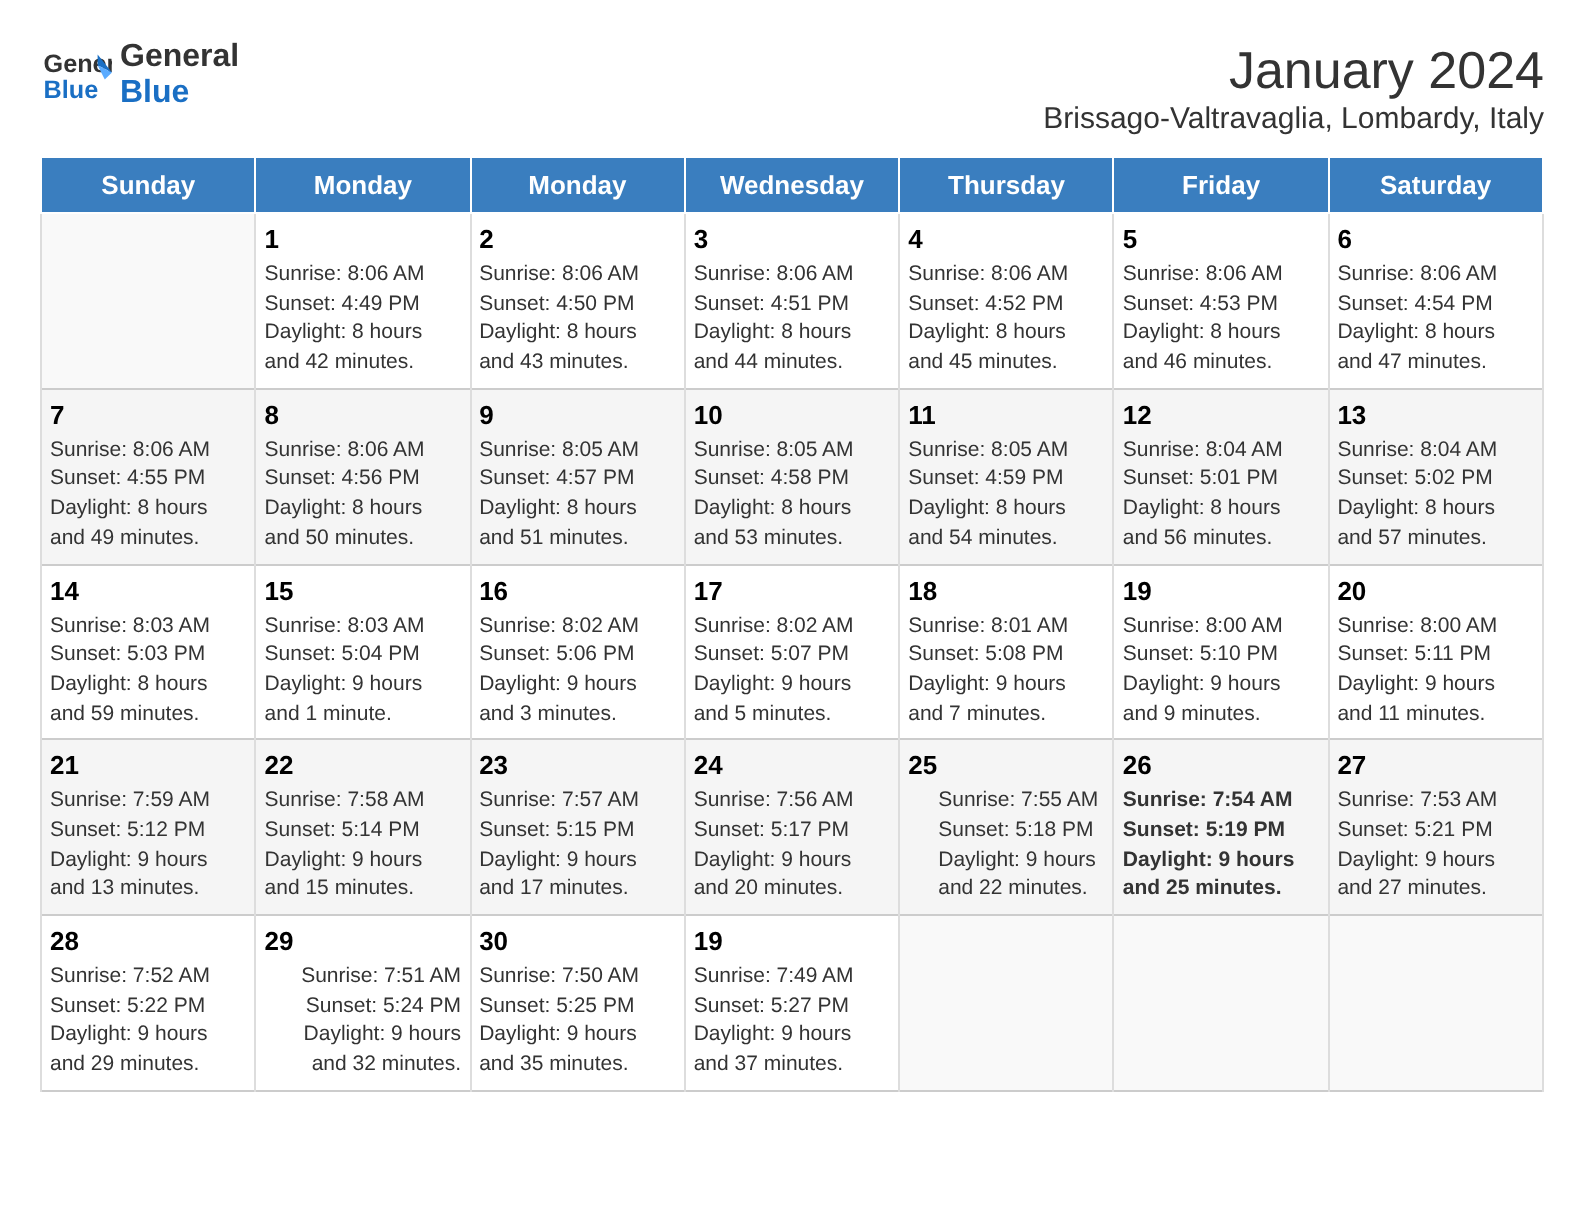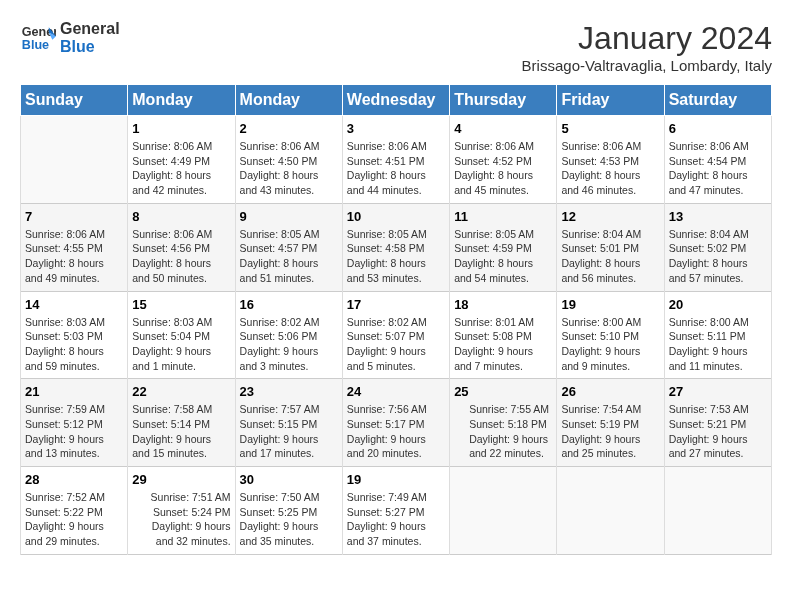--- a/index.html
+++ b/index.html
@@ -22,41 +22,41 @@
       gap: 4px;
     }
     .logo-icon {
       width: 36px;
       height: 36px;
     }
     .title-block {
       text-align: right;
     }
     .calendar-title {
-      font-size: 32px;
+      font-size: 26px;
       font-weight: normal;
       color: #333;
     }
     .calendar-subtitle {
       font-size: 15px;
       color: #333;
     }
     table {
       width: 100%;
       border-collapse: collapse;
       font-size: 11px;
     }
     thead tr {
       background: #3a7ebf;
       color: #fff;
     }
     thead th {
       padding: 6px 4px;
-      text-align: left;
-      font-size: 16px;
+      text-align: center;
+      font-size: 13px;
       font-weight: bold;
       border: 1px solid #fff;
     }
     tbody tr {
       border-bottom: 1px solid #ccc;
     }
     tbody td {
       vertical-align: top;
       padding: 5px 4px;
       border-right: 1px solid #ddd;
@@ -298,21 +298,21 @@
         </td>
         <td>
           <span class="day-num">25</span>
           <div class="day-info" style="white-space: pre-line; margin-left: 15px;">Sunrise: 7:55 AM
 Sunset: 5:18 PM
 Daylight: 9 hours
 and 22 minutes.</div>
         </td>
         <td>
           <span class="day-num">26</span>
-          <div class="day-info" style="white-space: pre-line;">Sunrise: 7:54 AM
+          <div class="day-info" style="white-space: pre-line; font-weight: bold;">Sunrise: 7:54 AM
 Sunset: 5:19 PM
 Daylight: 9 hours
 and 25 minutes.</div>
         </td>
         <td>
           <span class="day-num">27</span>
           <div class="day-info" style="white-space: pre-line;">Sunrise: 7:53 AM
 Sunset: 5:21 PM
 Daylight: 9 hours
 and 27 minutes.</div>

